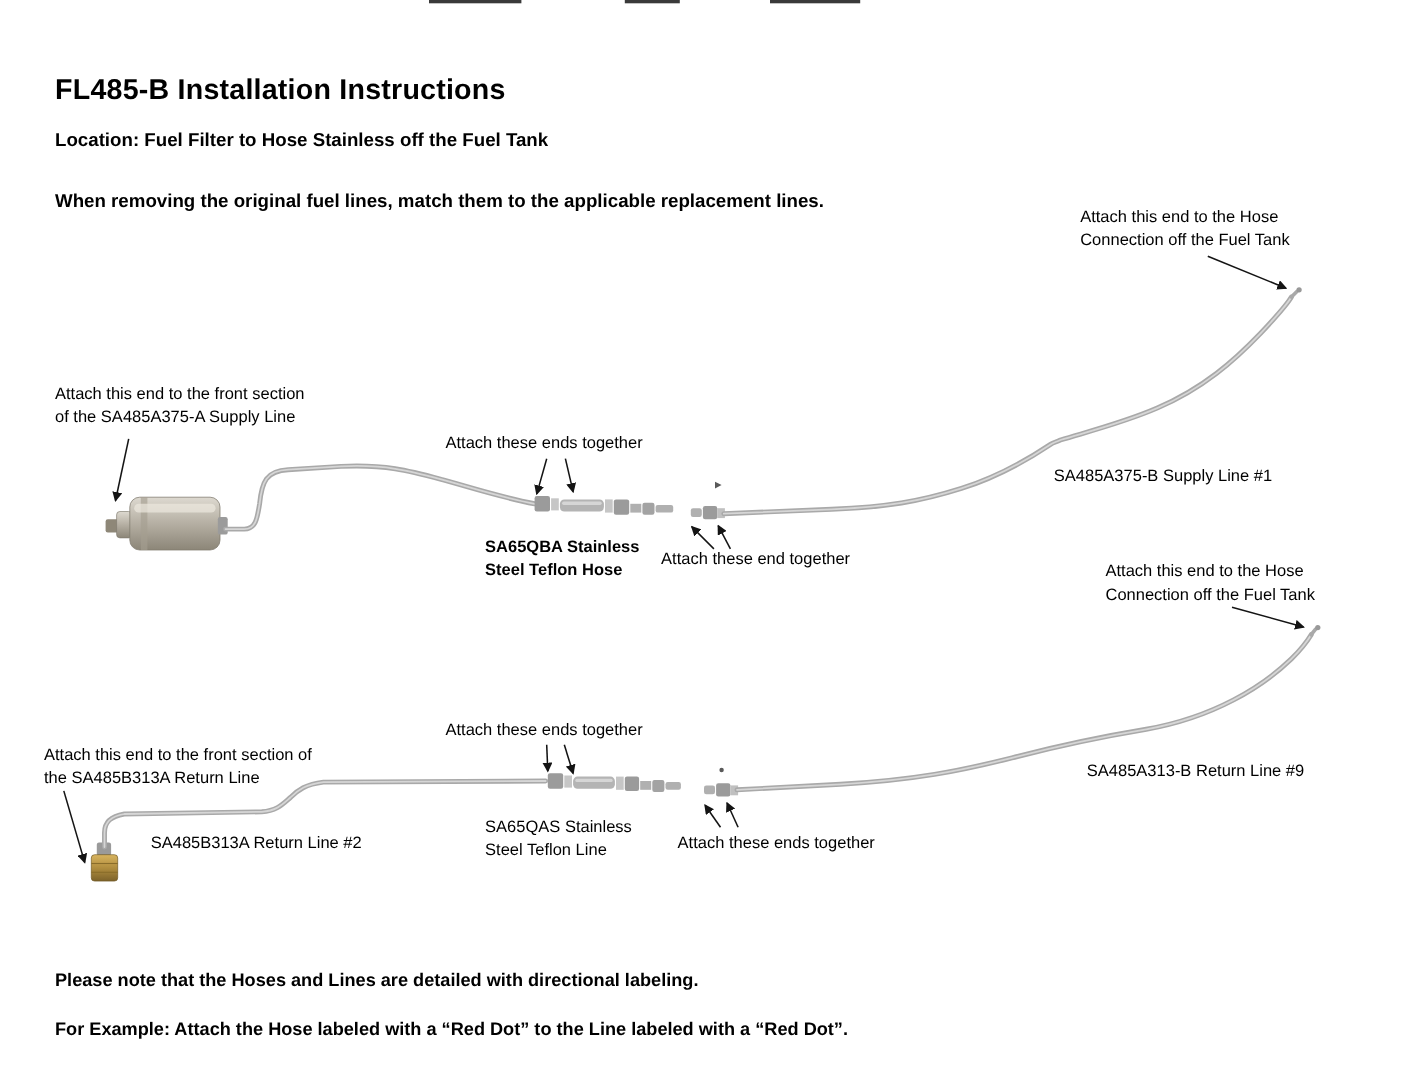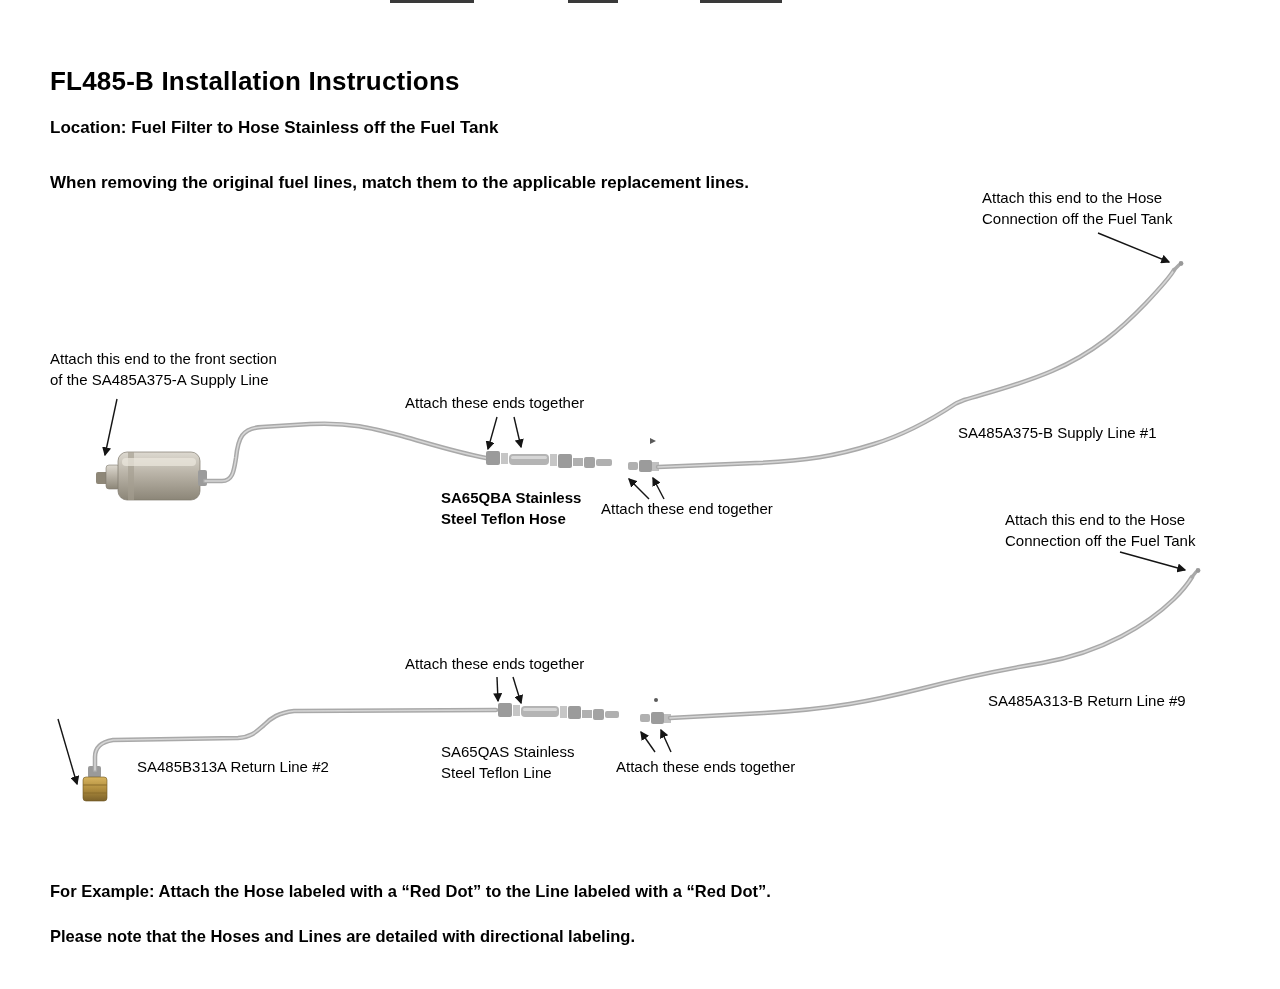--- a/index.html
+++ b/index.html
@@ -158,28 +158,30 @@
 
   <div class="txt ann" style="left:601px; top:498px;">Attach these end together</div>
 
   <div class="txt lbl" style="left:958px; top:422px;">SA485A375-B Supply Line #1</div>
 
   <div class="txt ann annc" style="left:1005px; top:509px; width:228px;">Attach this end to the Hose
 Connection off the Fuel Tank</div>
 
   <div class="txt ann" style="left:405px; top:653px;">Attach these ends together</div>
 
+  <div class="txt ann" style="left:40px; top:676px;">Attach this end to the front section of
+the SA485B313A Return Line</div>
 
   <div class="txt lbl" style="left:137px; top:756px;">SA485B313A Return Line #2</div>
 
   <div class="txt lbl" style="left:441px; top:741px;">SA65QAS Stainless
 Steel Teflon Line</div>
 
   <div class="txt ann" style="left:616px; top:756px;">Attach these ends together</div>
 
   <div class="txt lbl" style="left:988px; top:690px;">SA485A313-B Return Line #9</div>
 
   <div class="txt note" style="left:50px; top:858px;">
+    <div>Please note that the Hoses and Lines are detailed with directional labeling.</div>
     <div>For Example: Attach the Hose labeled with a “Red Dot” to the Line labeled with a “Red Dot”.</div>
-    <div>Please note that the Hoses and Lines are detailed with directional labeling.</div>
   </div>
 
 </div>
 
 </body></html>

